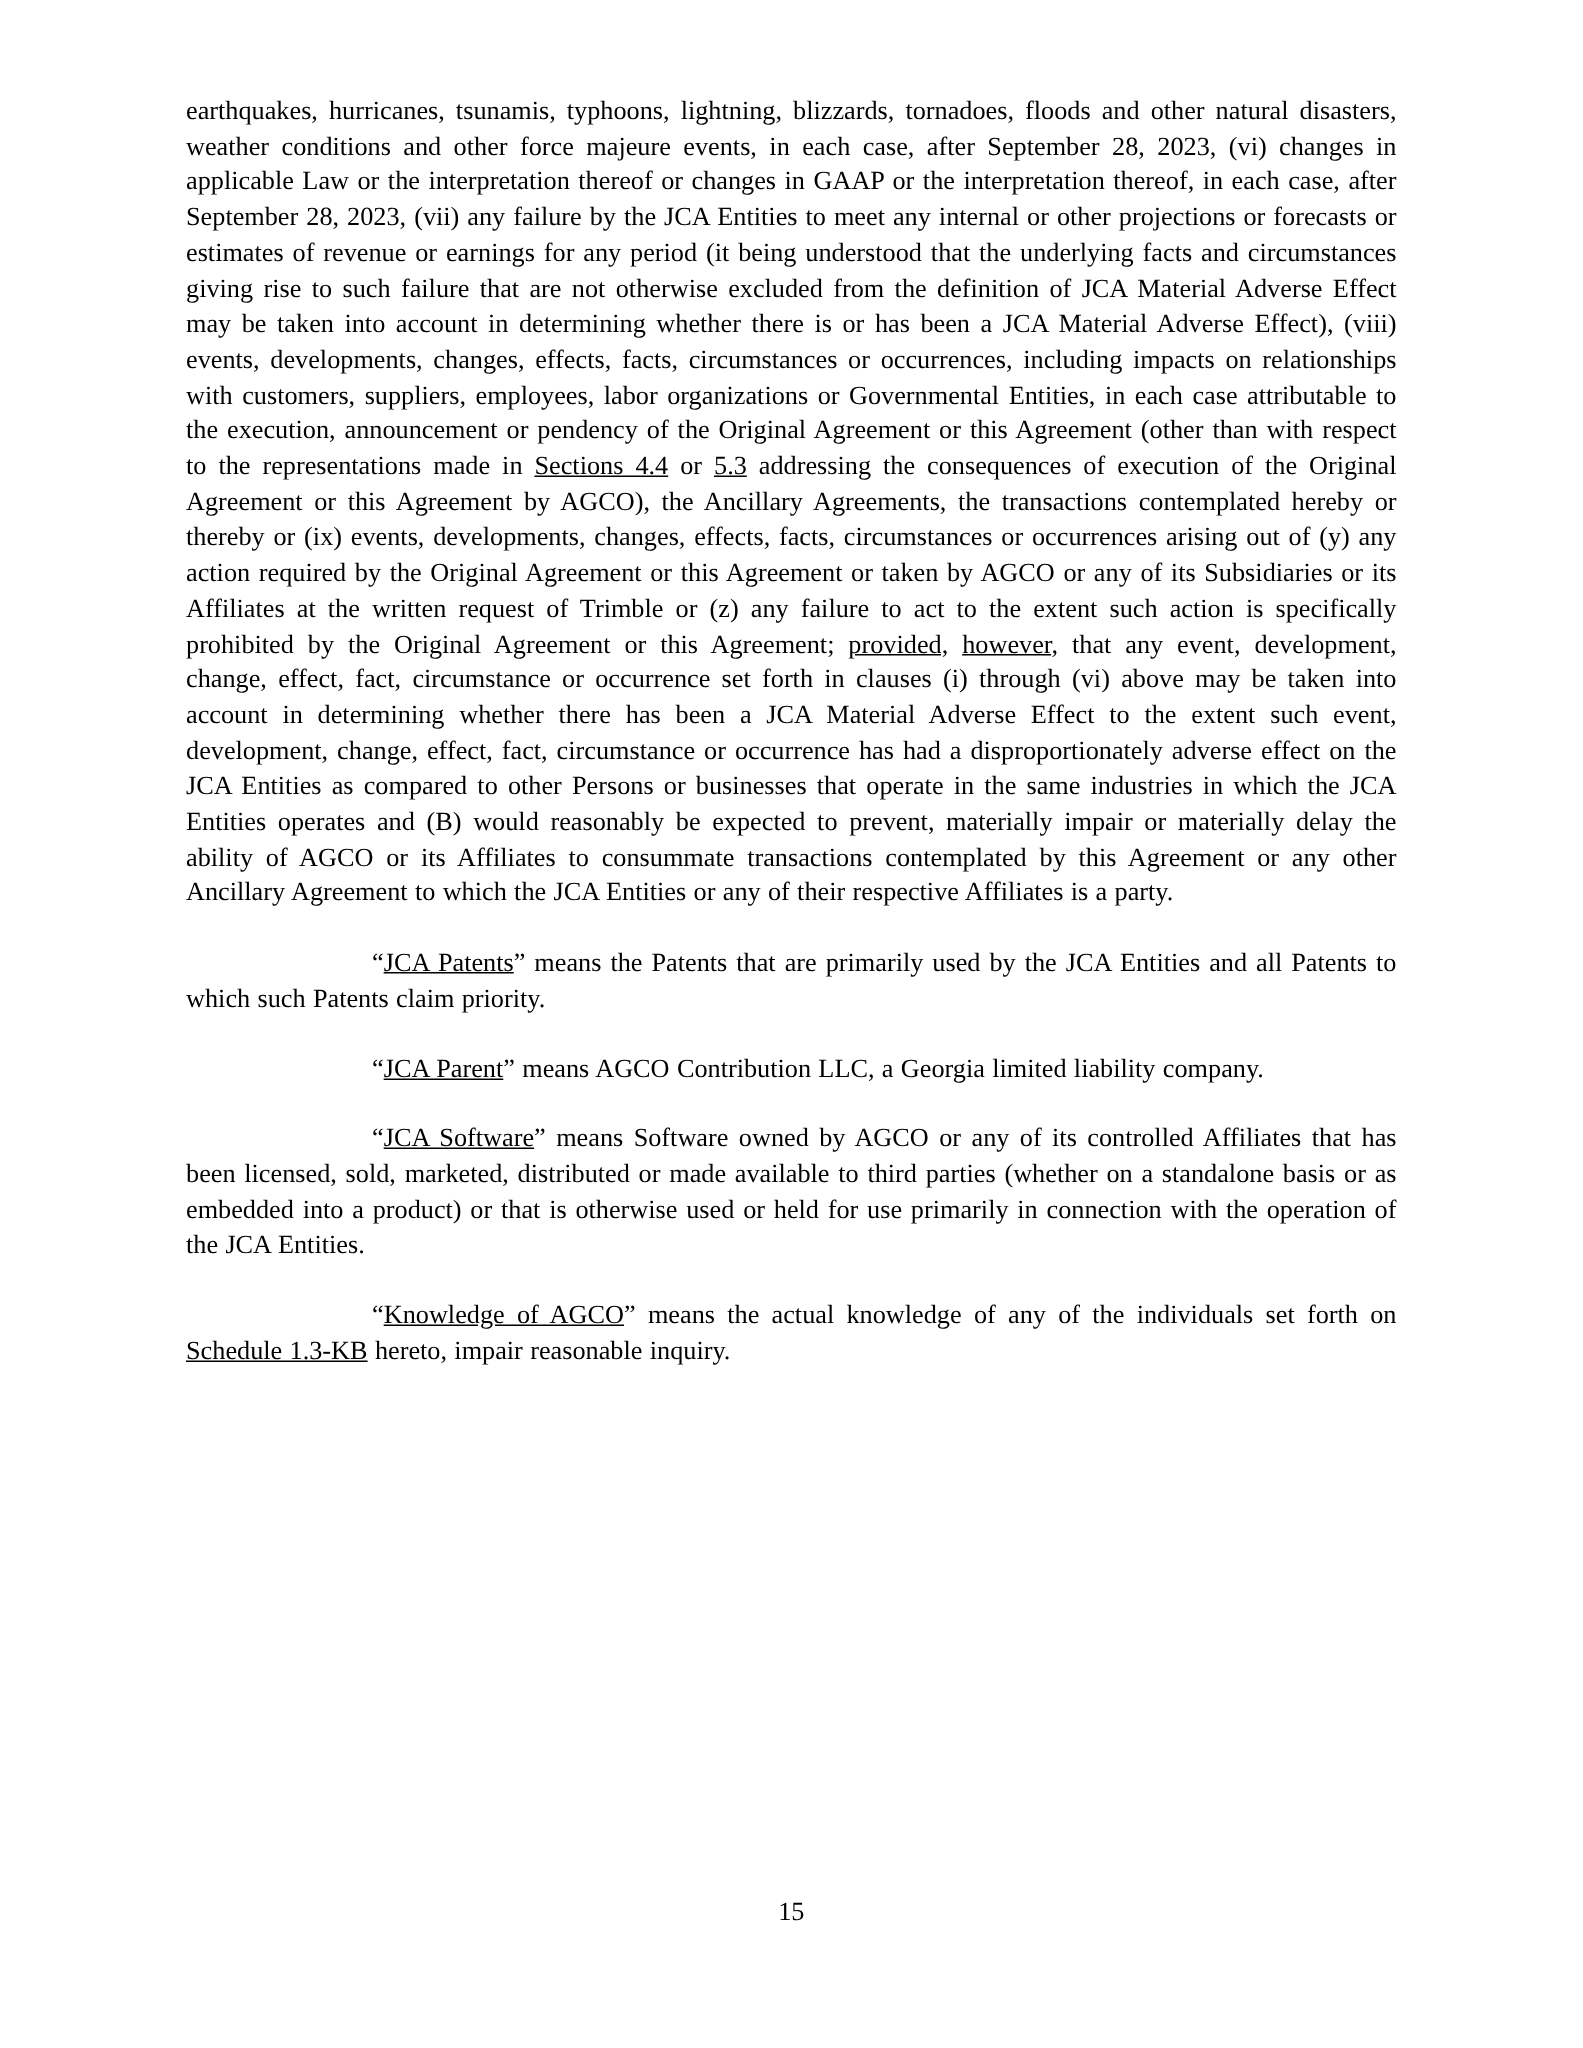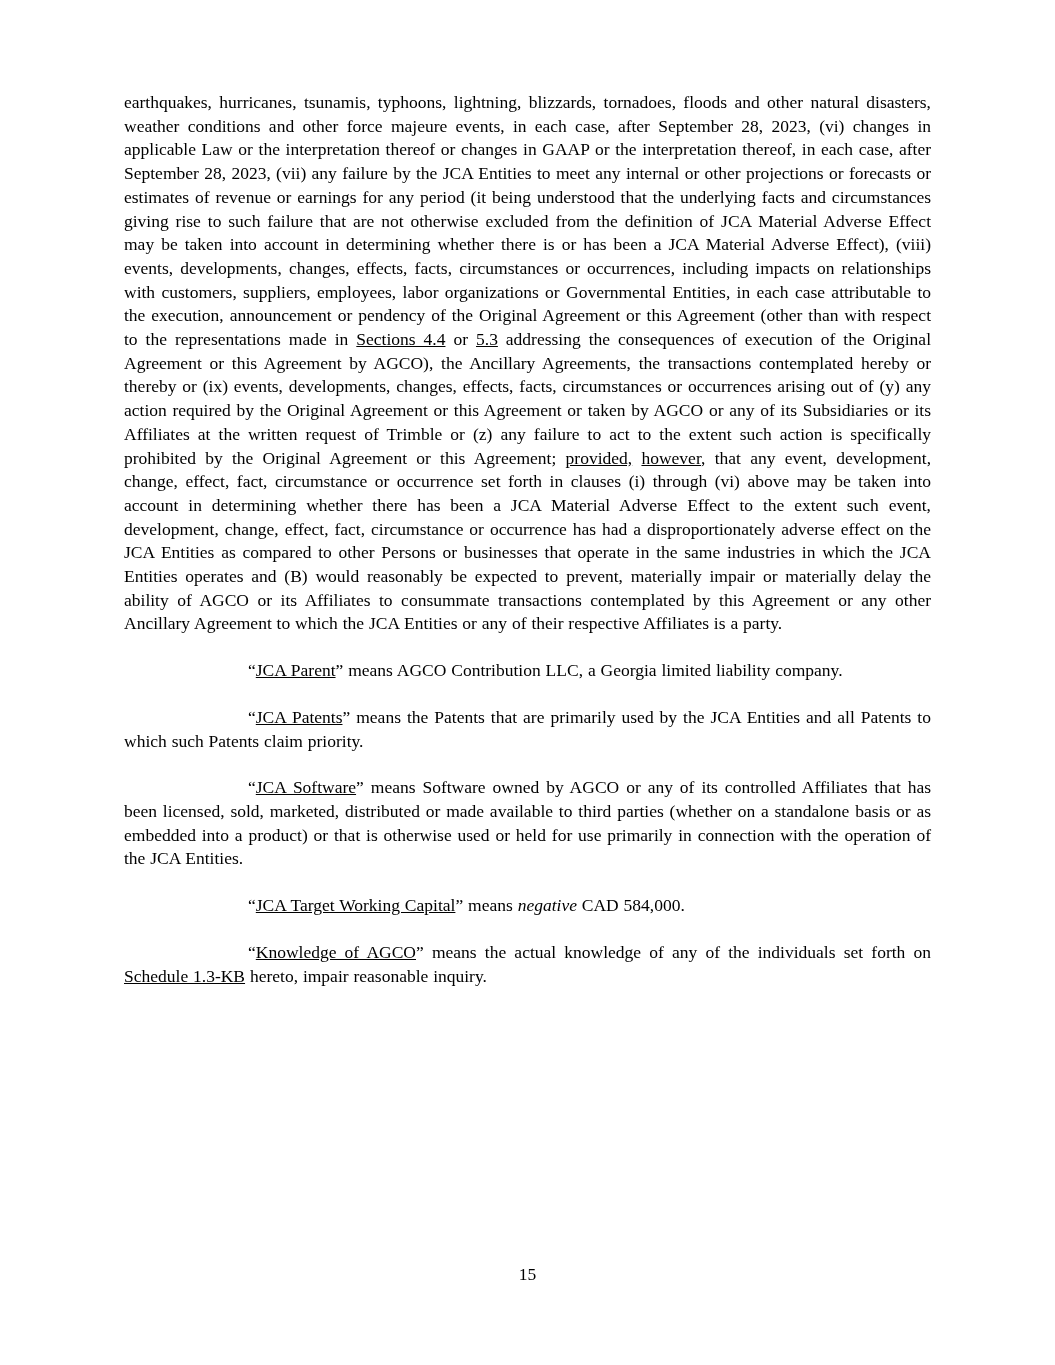--- a/index.html
+++ b/index.html
@@ -10,21 +10,21 @@
   .page {
     position: relative;
     width: 1055px;
     height: 1365px;
     margin: 0 auto;
     background: #ffffff;
     color: #000000;
     font-family: "Liberation Serif", "DejaVu Serif", serif;
     font-size: 17.5px;
     box-sizing: border-box;
-    padding: 91px 124px 0 124px;
+    padding: 62px 124px 0 124px;
     overflow: hidden;
   }
   .para {
     margin: 0;
     text-align: justify;
     line-height: 23.7px;
     word-spacing: 0.5px;
   }
   .para.def {
     text-indent: 124px;
@@ -41,26 +41,25 @@
     line-height: 23.7px;
   }
 </style>
 </head>
 <body>
 
 <div class="page">
 
   <p class="para"><span>earthquakes, hurricanes, tsunamis, typhoons, lightning, blizzards, tornadoes, floods and other natural disasters, weather conditions and other force majeure events, in each case, after September 28, 2023, (vi) changes in applicable Law or the interpretation thereof or changes in GAAP or the interpretation thereof, in each case, after September 28, 2023, (vii) any failure by the JCA Entities to meet any internal or other projections or forecasts or estimates of revenue or earnings for any period (it being understood that the underlying facts and circumstances giving rise to such failure that are not otherwise excluded from the definition of JCA Material Adverse Effect may be taken into account in determining whether there is or has been a JCA Material Adverse Effect), (viii) events, developments, changes, effects, facts, circumstances or occurrences, including impacts on relationships with customers, suppliers, employees, labor organizations or Governmental Entities, in each case attributable to the execution, announcement or pendency of the Original Agreement or this Agreement (other than with respect to the representations made in </span><span class="u">Sections 4.4</span><span> or </span><span class="u">5.3</span><span> addressing the consequences of execution of the Original Agreement or this Agreement by AGCO), the Ancillary Agreements, the transactions contemplated hereby or thereby or (ix) events, developments, changes, effects, facts, circumstances or occurrences arising out of (y) any action required by the Original Agreement or this Agreement or taken by AGCO or any of its Subsidiaries or its Affiliates at the written request of Trimble or (z) any failure to act to the extent such action is specifically prohibited by the Original Agreement or this Agreement; </span><span class="u">provided,</span><span> </span><span class="u">however,</span><span> that any event, development, change, effect, fact, circumstance or occurrence set forth in clauses (i) through (vi) above may be taken into account in determining whether there has been a JCA Material Adverse Effect to the extent such event, development, change, effect, fact, circumstance or occurrence has had a disproportionately adverse effect on the JCA Entities as compared to other Persons or businesses that operate in the same industries in which the JCA Entities operates and (B) would reasonably be expected to prevent, materially impair or materially delay the ability of AGCO or its Affiliates to consummate transactions contemplated by this Agreement or any other Ancillary Agreement to which the JCA Entities or any of their respective Affiliates is a party.</span></p>
 
+  <p class="para def"><span>“</span><span class="u">JCA Patents</span><span>” means the Patents that are primarily used by the JCA Entities and all Patents to which such Patents claim priority.</span></p>
+
   <p class="para def"><span>“</span><span class="u">JCA Parent</span><span>” means AGCO Contribution LLC, a Georgia limited liability company.</span></p>
-
-  <p class="para def"><span>“</span><span class="u">JCA Patents</span><span>” means the Patents that are primarily used by the JCA Entities and all Patents to which such Patents claim priority.</span></p>
 
   <p class="para def"><span>“</span><span class="u">JCA Software</span><span>” means Software owned by AGCO or any of its controlled Affiliates that has been licensed, sold, marketed, distributed or made available to third parties (whether on a standalone basis or as embedded into a product) or that is otherwise used or held for use primarily in connection with the operation of the JCA Entities.</span></p>
 
-  <p class="para def"><span>“</span><span class="u">JCA Target Working Capital</span><span>” means </span><span class="i">negative</span><span> CAD 584,000.</span></p>
 
 
   <p class="para def"><span>“</span><span class="u">Knowledge of AGCO</span><span>” means the actual knowledge of any of the individuals set forth on </span><span class="u">Schedule 1.3-KB</span><span> hereto, impair reasonable inquiry.</span></p>
 
   <div class="page-number">15</div>
 
 </div>
 
 </body></html>

